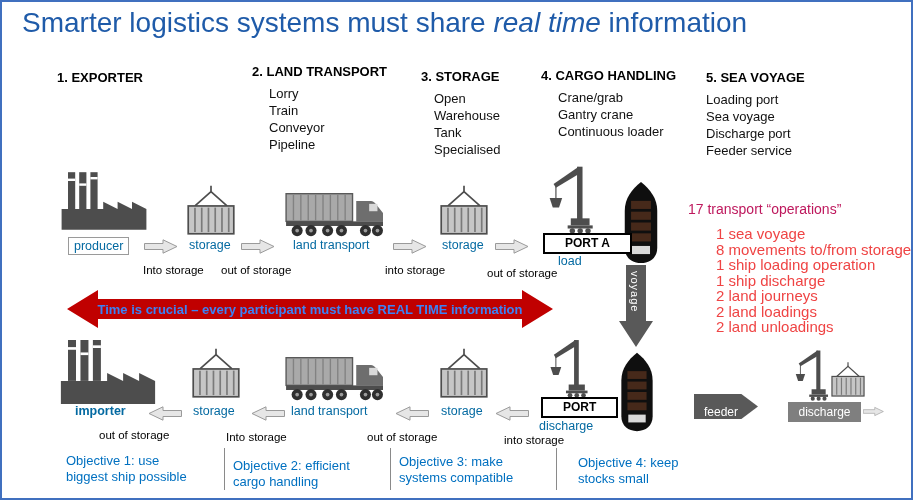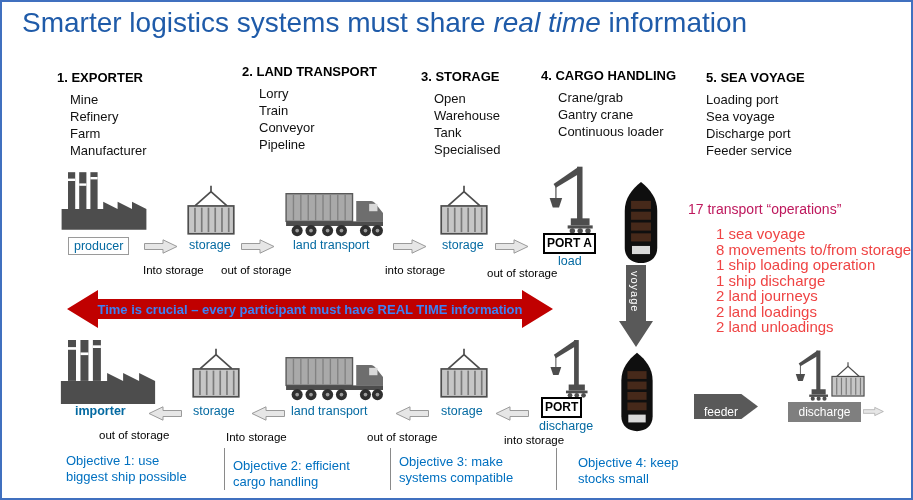--- a/index.html
+++ b/index.html
@@ -7,21 +7,21 @@
   .slide{position:absolute;left:0;top:0;width:913px;height:500px;border:2px solid #4070bf;background:#fff;box-sizing:border-box}
   .abs{position:absolute}
   .title{left:20px;top:5px;font-size:28px;color:#1f5ba9;white-space:nowrap}
   .title em{font-style:italic}
   .col .head{font-weight:bold;font-size:13px;color:#000;white-space:nowrap}
   .col .items{margin-top:6px;padding-left:13px;font-size:13px;line-height:17px;color:#111;white-space:nowrap}
   .node-label{font-size:12.5px;color:#0369a1;white-space:nowrap}
   .boxed{border:1px solid #9a9a9a;background:#fff;padding:0 5px;line-height:16px}
   .bold{font-weight:bold}
   .sub-label{font-size:11.5px;color:#000;white-space:nowrap}
-  .port-box{background:#fff;border:2px solid #000;font-weight:bold;font-size:12px;line-height:15px;padding:1px 2px;white-space:nowrap}
+  .port-box{background:#fff;border:2px solid #000;font-weight:bold;font-size:12px;line-height:15px;padding:1px 20px;white-space:nowrap}
   .banner-text{color:#3b82f6;font-weight:bold;font-size:13px;text-align:center;white-space:nowrap}
   .ops-head{font-size:14px;color:#be185d;white-space:nowrap}
   .ops-items{font-size:15px;line-height:15.5px;color:#ef4444;white-space:nowrap}
   .objective{color:#0070c0;font-size:13px;line-height:16px;white-space:nowrap}
   .vdiv{width:1px;background:#8a8a8a}
   .feeder{background:#595959;color:#fff;font-size:12px;display:flex;align-items:flex-end;justify-content:center;clip-path:polygon(0 0,74% 0,100% 50%,74% 100%,0 100%);padding-right:10px;box-sizing:border-box}
   .discharge-box{background:#7f7f7f;color:#fff;font-size:12px;display:flex;align-items:center;justify-content:center}
   .voyage-text{color:#fff;font-size:11px;writing-mode:vertical-rl;text-orientation:mixed;letter-spacing:1px}
 </style>
 </head>
@@ -114,28 +114,22 @@
       </symbol>
     </defs>
   </svg>
 
   <div class="abs title">
     <span>Smarter logistics systems must share </span><em>real time</em><span> information</span>
   </div>
 
   <div class="col abs" style="left:55px;top:68px">
     <div class="head">1. EXPORTER</div>
-    <div class="items">
-      <div>Mine</div>
-      <div>Refinery</div>
-      <div>Farm</div>
-      <div>Manufacturer</div>
-    </div>
-  </div>
-  <div class="col abs" style="left:240px;top:62px">
+  </div>
+  <div class="col abs" style="left:250px;top:62px">
     <div class="head">2. LAND TRANSPORT</div>
     <div class="items" style="padding-left:17px">
       <div>Lorry</div>
       <div>Train</div>
       <div>Conveyor</div>
       <div>Pipeline</div>
     </div>
   </div>
   <div class="col abs" style="left:419px;top:67px">
     <div class="head">3. STORAGE</div>

